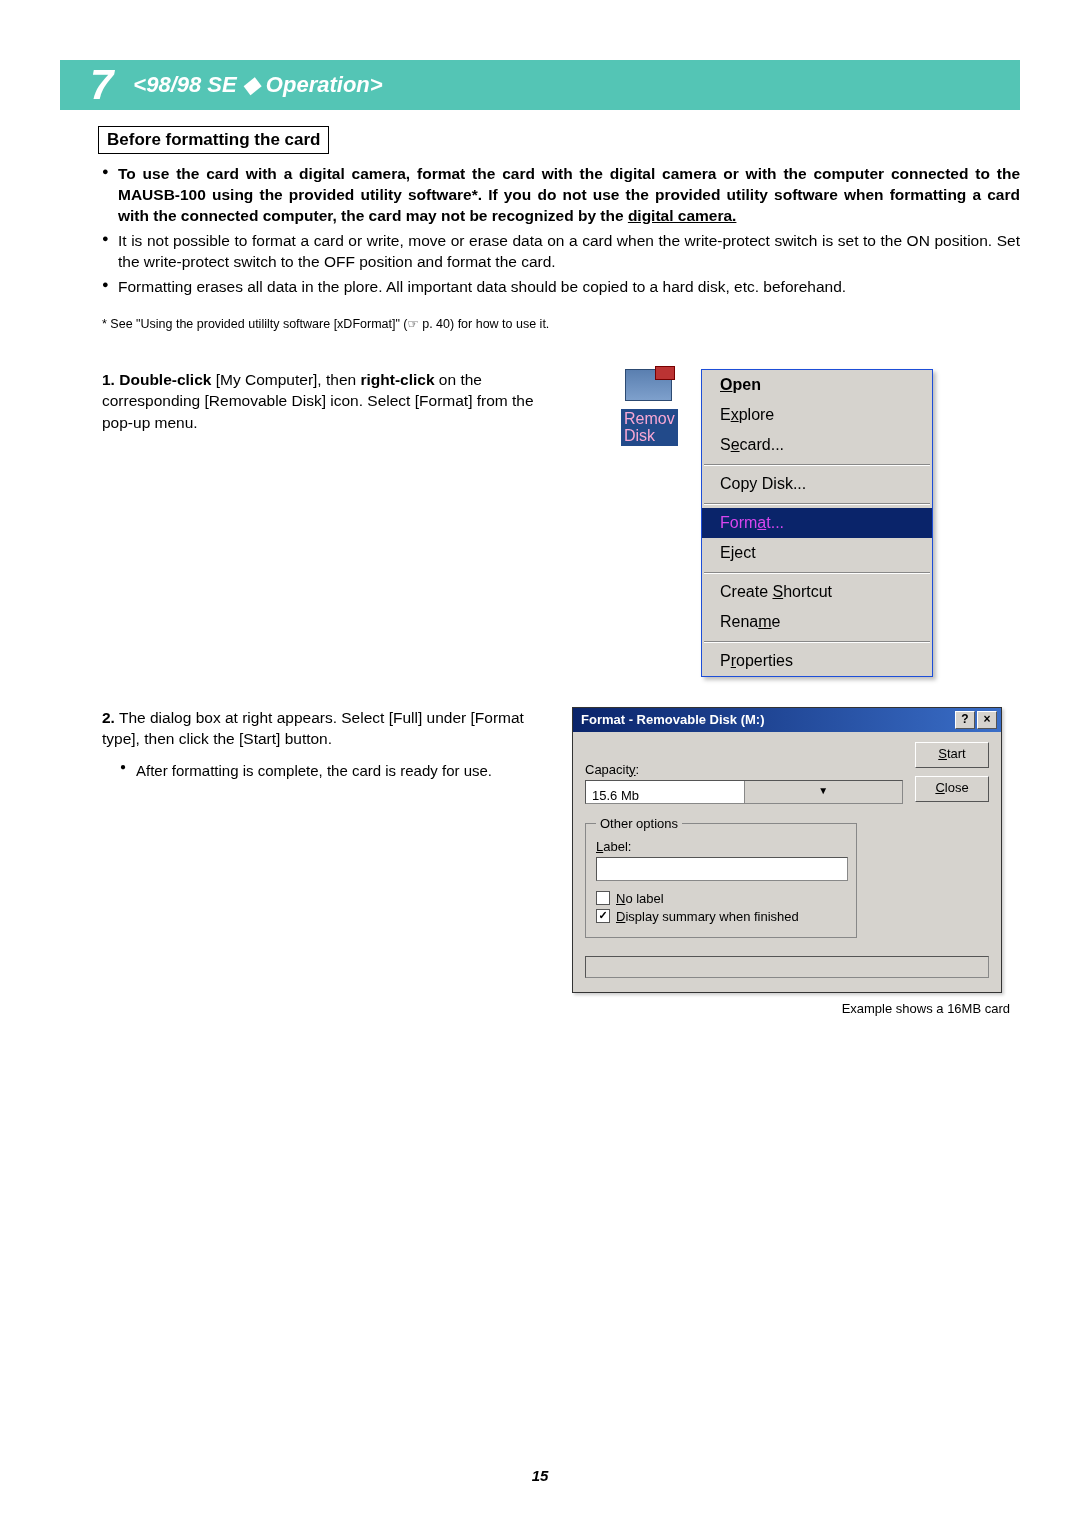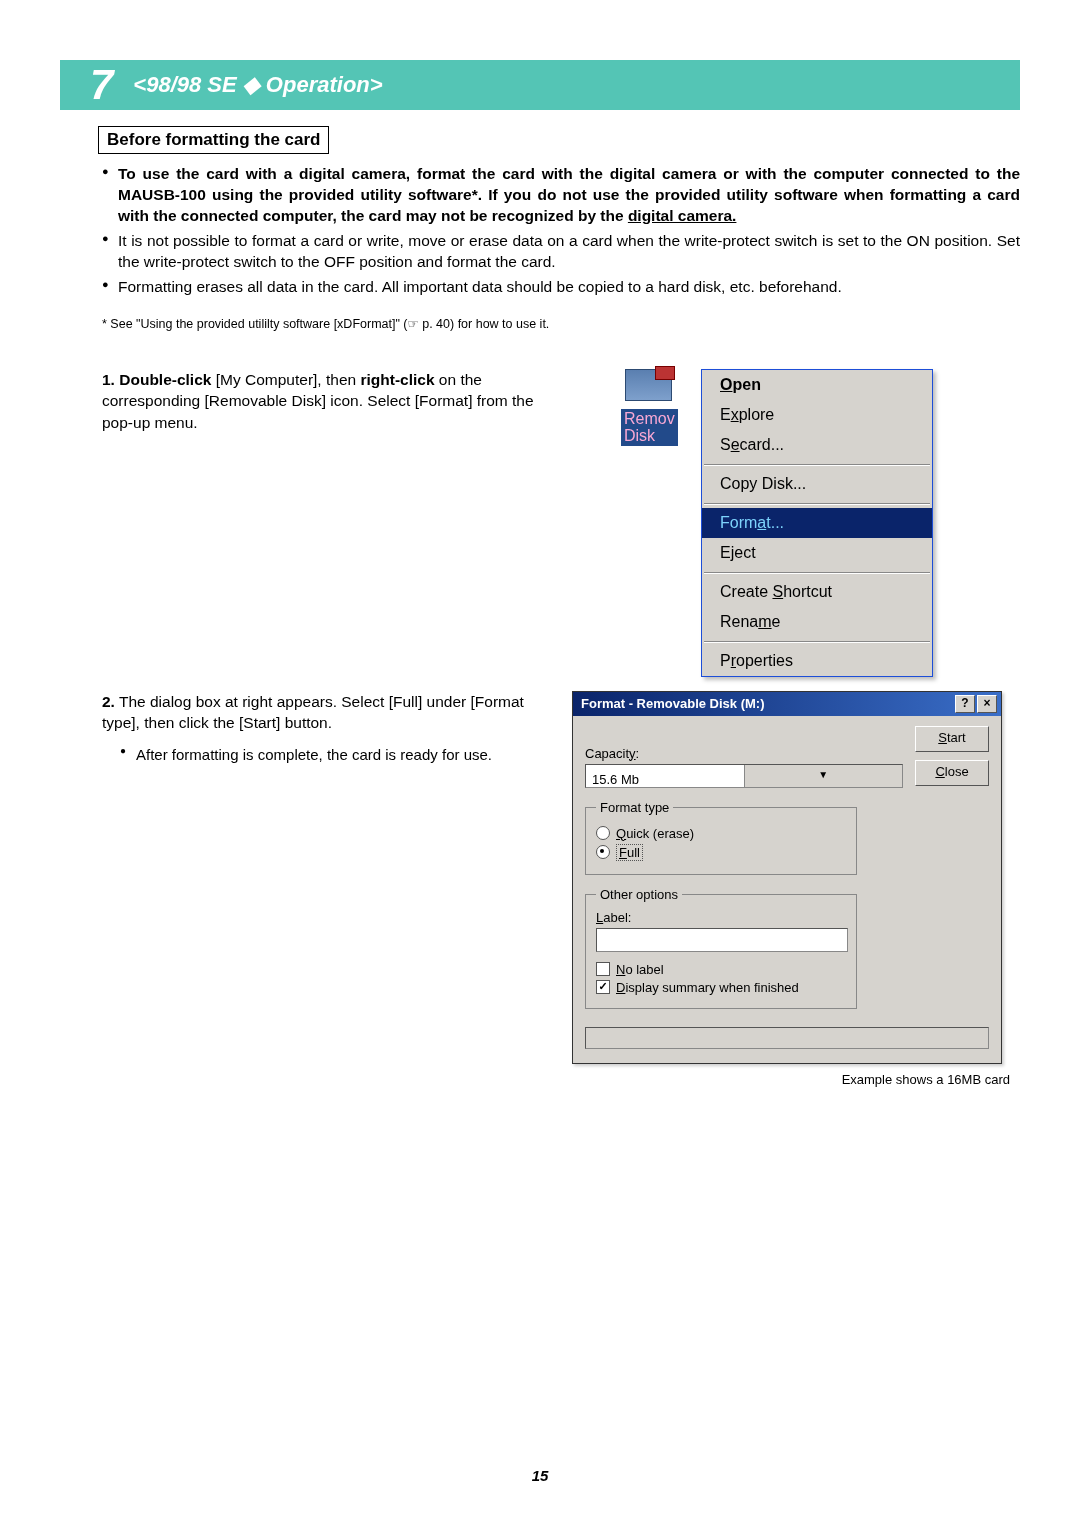--- a/index.html
+++ b/index.html
@@ -21,21 +21,21 @@
   .sub-bullet::before{content:"●";position:absolute;left:0;top:0;font-size:10px}
   
   .ss1{font-family:Tahoma,Arial,sans-serif;position:relative;width:280px}
   .drive-icon{position:absolute;left:-30px;top:0;width:55px;height:74px;text-align:center}
   .drive-icon .glyph{display:inline-block;width:45px;height:30px;background:linear-gradient(#5a7fb0,#7ea0cc);border:1px solid #2c4a72;position:relative}
   .drive-icon .glyph::after{content:"";position:absolute;right:-4px;top:-4px;width:18px;height:12px;background:#b33;border:1px solid #700}
   .drive-icon .lbl{font-size:16px;background:#224a8a;color:#f9a8d4;padding:1px 3px;display:inline-block;margin-top:4px;line-height:1.1;text-align:left}
   .ctxmenu{margin-left:50px;width:230px;border:1px solid #1d4ed8;box-shadow:3px 3px 4px rgba(0,0,0,.25);background:#d6d3ce;font-size:16px}
   .ctxmenu .mi{padding:6px 18px;cursor:default}
   .ctxmenu .sep{height:1px;background:#888;margin:4px 2px;box-shadow:0 1px 0 #fff}
-  .ctxmenu .sel{background:#0a246a;color:#7dd3fc}
+  .ctxmenu .sel{background:#0a246a;color:#d946ef}
   .ctxmenu .mi .ul{text-decoration:underline}
   
   .ss2{font-family:Tahoma,Arial,sans-serif;width:428px;border:1px solid #333;background:#d6d3ce;font-size:13px;box-shadow:2px 2px 3px rgba(0,0,0,.2)}
   .titlebar{background:linear-gradient(90deg,#0a246a,#3a6ec8);color:#fff;font-weight:bold;padding:3px 4px 3px 8px;display:flex;align-items:center}
   .titlebar .t{flex:1;font-size:13px}
   .titlebar .btn{width:18px;height:16px;background:#d6d3ce;border:1px solid #fff;border-right-color:#555;border-bottom-color:#555;color:#000;font-size:12px;font-weight:bold;text-align:center;line-height:14px;margin-left:2px}
   .dlgbody{padding:10px 12px 14px 12px;position:relative}
   .dlgbody label{font-size:13px}
   .cap-row{display:flex;align-items:flex-end}
   .cap-left{flex:1}
@@ -65,21 +65,21 @@
     <span class="optag">&lt;98/98 SE ◆ Operation&gt;</span>
   </div>
 
   <div class="boxed-heading">Before formatting the card</div>
 
   <ul class="bullets">
     <li>
       <b><span>To use the card with a digital camera, format the card with the digital camera or with the computer connected to the MAUSB-100 using the provided utility software*. If you do not use the provided utility software when formatting a card with the connected computer, the card may not be recognized by the </span><u>digital camera.</u></b>
     </li>
     <li>It is not possible to format a card or write, move or erase data on a card when the write-protect switch is set to the ON position. Set the write-protect switch to the OFF position and format the card.</li>
-    <li>Formatting erases all data in the card. All important data should be copied to a hard disk, etc. beforehand.</li>
+    <li>Formatting erases all data in the plore. All important data should be copied to a hard disk, etc. beforehand.</li>
   </ul>
 
   <div class="footnote">* See "Using the provided utililty software [xDFormat]" (☞ p. 40) for how to use it.</div>
 
   
   <div class="step-row">
     <div class="step-text" style="padding-left:42px">
       <span class="num">1.</span>
       <b>Double-click</b><span> [My Computer], then </span><b>right-click</b><span> on the corresponding [Removable Disk] icon. Select [Format] from the pop-up menu.</span>
     </div>
@@ -102,21 +102,21 @@
           <div class="mi"><span>Create </span><span class="ul">S</span><span>hortcut</span></div>
           <div class="mi"><span>Rena</span><span class="ul">m</span><span>e</span></div>
           <div class="sep"></div>
           <div class="mi"><span>P</span><span class="ul">r</span><span>operties</span></div>
         </div>
       </div>
     </div>
   </div>
 
   
-  <div class="step-row" style="margin-top:14px">
+  <div class="step-row" style="margin-top:30px">
     <div class="step-text" style="padding-left:42px">
       <span class="num">2.</span>
       <span>The dialog box at right appears. Select [Full] under [Format type], then click the [Start] button.</span>
       <div class="sub-bullet">After formatting is complete, the card is ready for use.</div>
     </div>
     <div class="step-right" style="justify-content:flex-start;padding-left:10px">
       <div style="width:440px">
         <div class="ss2">
           <div class="titlebar">
             <span class="t">Format - Removable Disk (M:)</span>
@@ -131,31 +131,20 @@
                   <span>15.6 Mb</span>
                   <span class="dd">▼</span>
                 </div>
               </div>
               <div>
                 <div class="winbtn"><span style="text-decoration:underline">S</span><span>tart</span></div>
                 <div class="winbtn" style="margin-top:8px"><span style="text-decoration:underline">C</span><span>lose</span></div>
               </div>
             </div>
 
-            <fieldset class="grp" style="width:250px">
-              <legend>Format type</legend>
-              <div class="radio-row">
-                <span class="dot"></span>
-                <span><span style="text-decoration:underline">Q</span><span>uick (erase)</span></span>
-              </div>
-              <div class="radio-row">
-                <span class="dot on"></span>
-                <span class="dotted-box"><span style="text-decoration:underline">F</span><span>ull</span></span>
-              </div>
-            </fieldset>
 
             <fieldset class="grp" style="width:250px">
               <legend>Other options</legend>
               <label><span style="text-decoration:underline">L</span><span>abel:</span></label>
               <div class="txt-input"></div>
               <div class="chk-row" style="margin-top:10px">
                 <span class="box"></span>
                 <span><span style="text-decoration:underline">N</span><span>o label</span></span>
               </div>
               <div class="chk-row">

